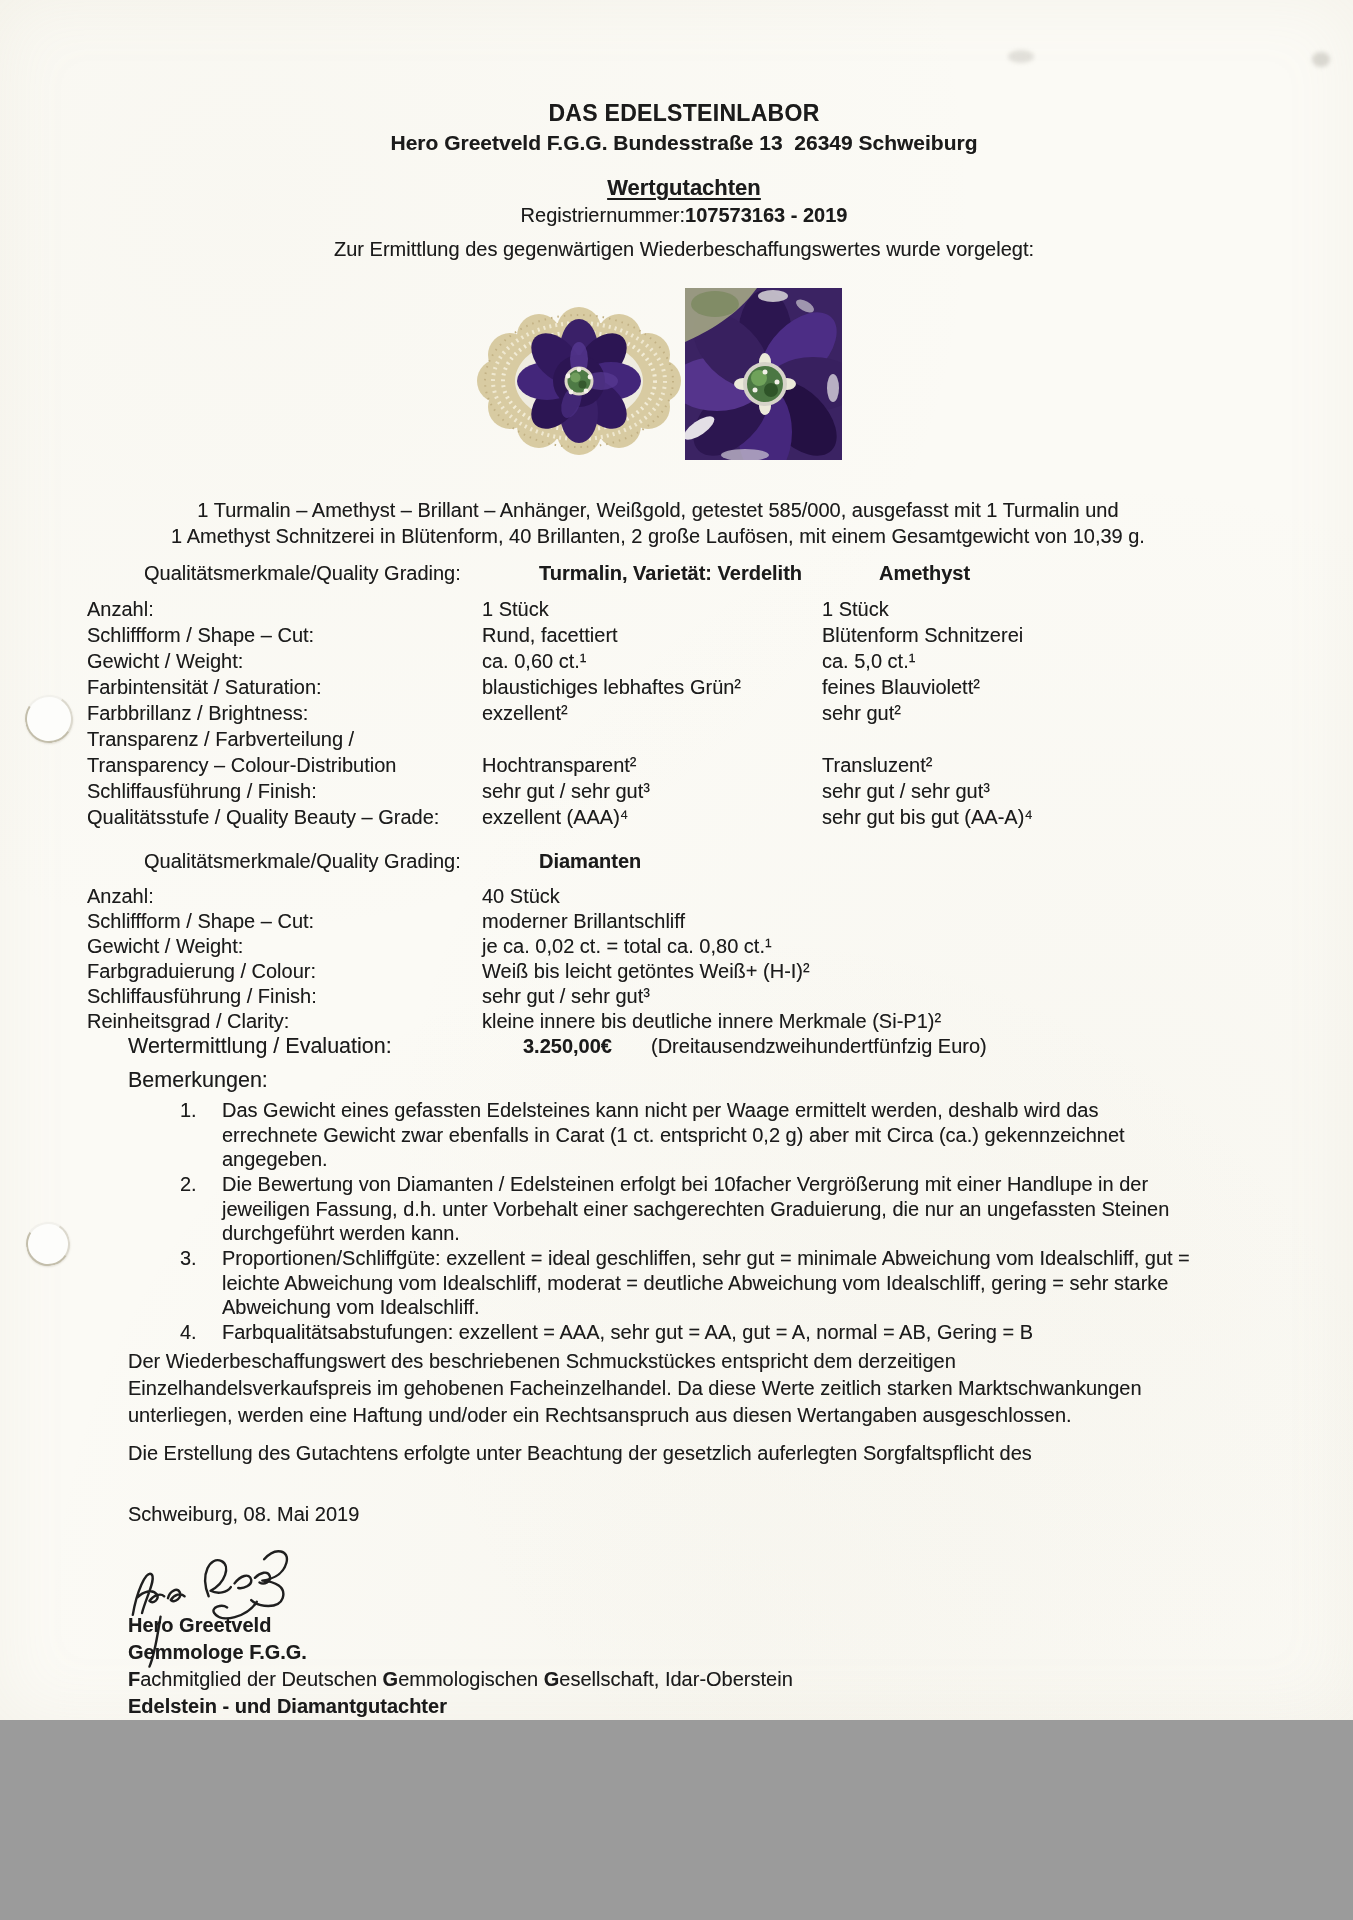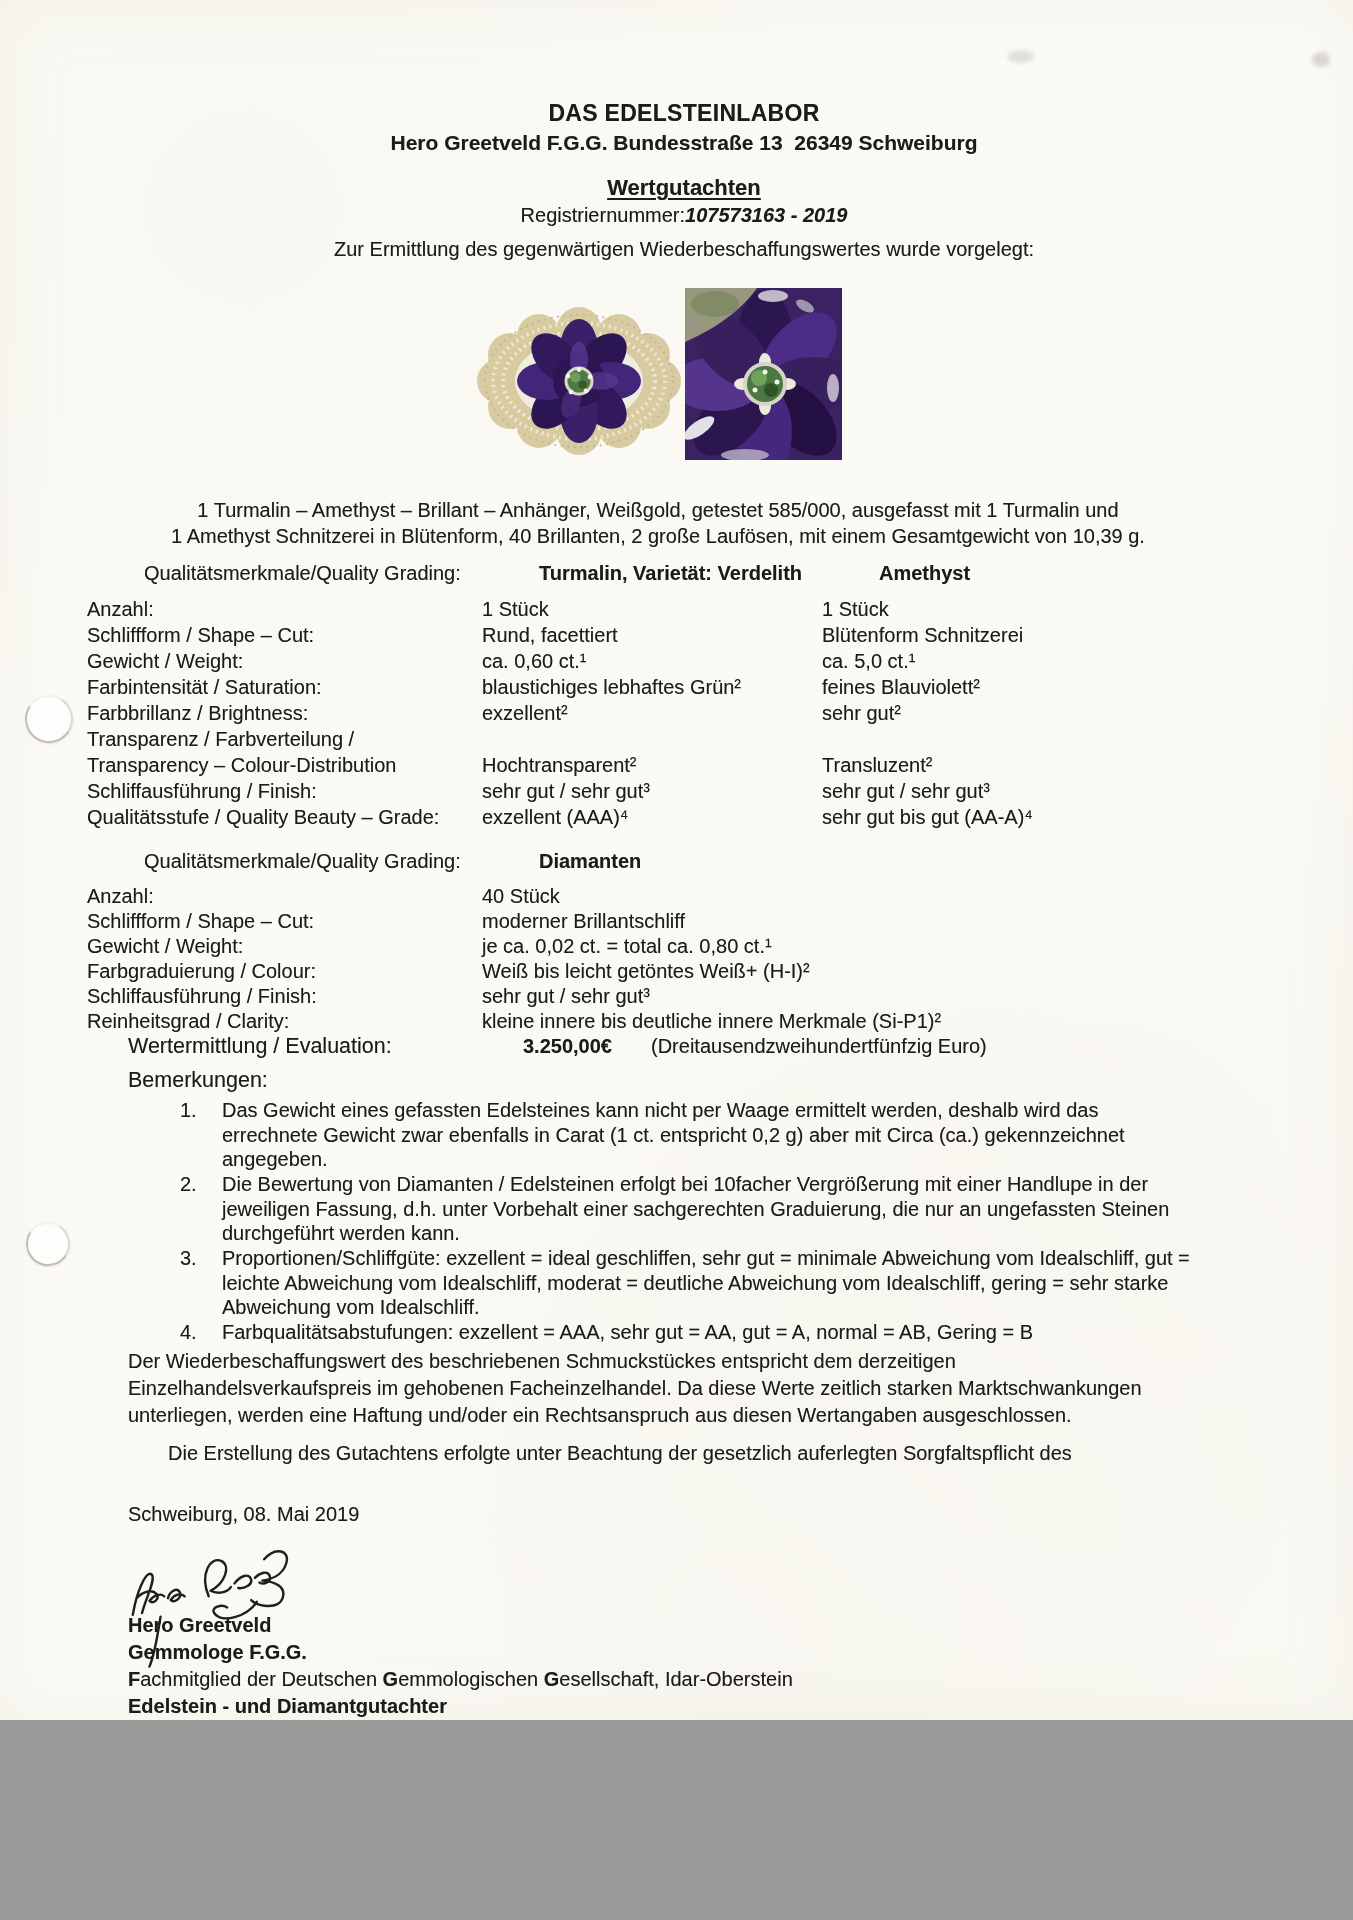--- a/index.html
+++ b/index.html
@@ -19,21 +19,21 @@
   .abs{position:absolute;}
   .b{font-weight:bold;}
   .nw{white-space:nowrap;}
   .pre{white-space:pre-wrap;}
   .ctr-head{left:128px;width:1112px;text-align:center;}
   .ctr-desc{left:0;width:1316px;text-align:center;}
   .lab-name{top:100px;font-size:23px;font-weight:bold;letter-spacing:0.3px;}
   .address{top:131px;font-size:21px;font-weight:bold;}
   .doc-title{top:167px;font-size:22px;font-weight:bold;text-decoration:underline;text-underline-offset:3px;text-decoration-thickness:2px;margin-top:8px;}
   .reg-line{top:204px;font-size:20px;}
-  .reg-line .num{font-style:italic;}
+  .reg-line .num{}
   .intro{top:238px;font-size:20px;}
   .photo{position:absolute;}
   .desc{font-size:20px;line-height:26px;}
   .grid3{left:16px;width:1353px;display:grid;grid-template-columns:395px 340px auto;padding-left:128px;box-sizing:border-box;font-size:20px;}
   .grid3 > div{white-space:nowrap;}
   .rows3{left:0;width:1353px;font-size:20px;}
   .row3{display:grid;grid-template-columns:395px 340px auto;padding-left:87px;height:26px;line-height:26px;white-space:nowrap;}
   .eval-line{left:128px;font-size:20px;}
   .eval-label{font-size:21.5px;margin-top:16px;}
   .eval-amount{position:absolute;left:395px;top:1px;font-weight:bold;}
@@ -329,21 +329,21 @@
     <div class="lines">
       <div>Farbqualitätsabstufungen: exzellent = AAA, sehr gut = AA, gut = A, normal = AB, Gering = B</div>
     </div>
   </div>
 
   <div class="abs para" style="top:1348px;">
     <div>Der Wiederbeschaffungswert des beschriebenen Schmuckstückes entspricht dem derzeitigen</div>
     <div>Einzelhandelsverkaufspreis im gehobenen Facheinzelhandel. Da diese Werte zeitlich starken Marktschwankungen</div>
     <div>unterliegen, werden eine Haftung und/oder ein Rechtsanspruch aus diesen Wertangaben ausgeschlossen.</div>
   </div>
-  <div class="abs para" style="top:1440px;margin-left:40px;">
+  <div class="abs para" style="top:1440px;">
     <div>Die Erstellung des Gutachtens erfolgte unter Beachtung der gesetzlich auferlegten Sorgfaltspflicht des</div>
   </div>
   <div class="abs dateline" style="top:1503px;">Schweiburg, 08. Mai 2019</div>
 
   <svg class="abs" style="left:118px;top:1537px;" width="185" height="139" viewBox="0 0 200 150">
     <g fill="none" stroke="#1f1f1f" stroke-width="2.6" stroke-linecap="round" stroke-linejoin="round">
       <path d="M16,84 C20,60 30,36 36,40 C42,44 30,66 26,82 M20,66 C28,58 38,56 42,62 C45,67 38,73 34,69 C38,63 46,60 50,64 M54,66 C56,58 64,54 67,60 C69,65 62,72 57,68 C61,62 68,60 72,64"></path>
       <path d="M98,64 C88,40 100,20 112,26 C122,31 116,50 100,58 C108,62 118,60 122,54"></path>
       <path d="M126,50 C132,42 142,38 144,46 C145,52 136,56 130,55 M148,44 C154,38 162,36 164,42 C166,48 158,52 153,49"></path>
       <path d="M158,24 C170,10 186,14 182,28 C178,42 164,46 156,47 C170,48 182,54 178,66 C174,78 152,76 144,68"></path>

